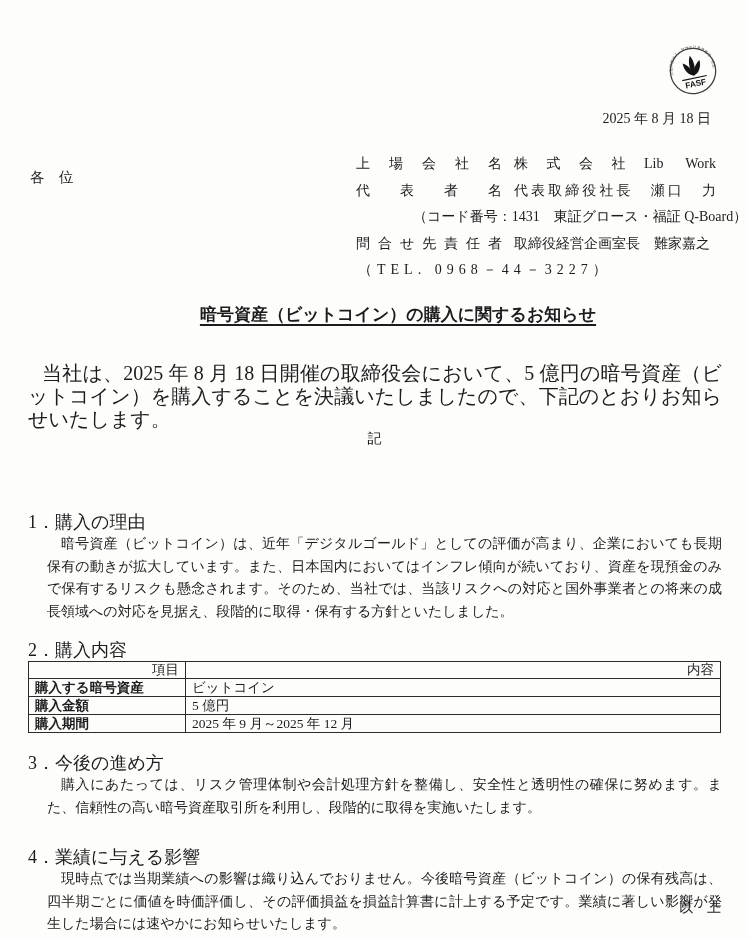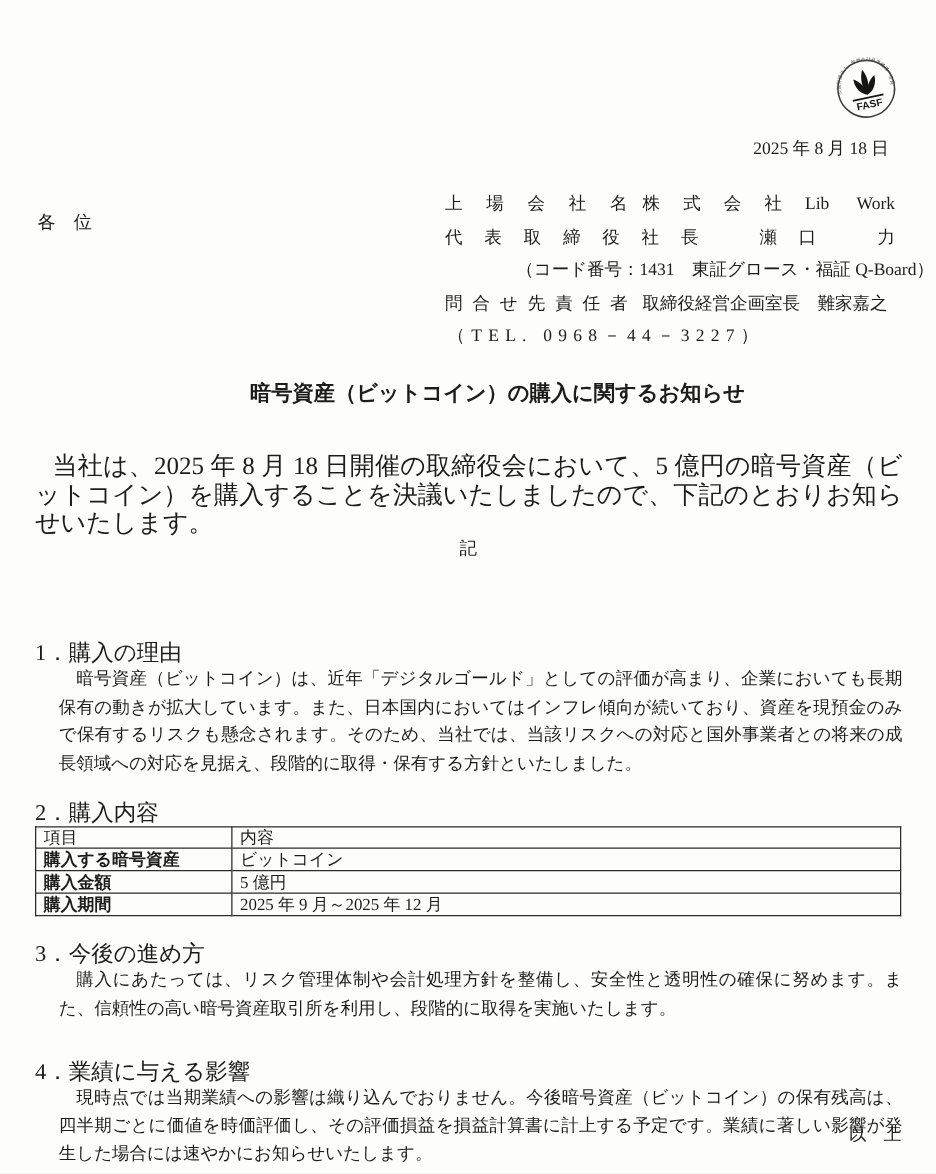--- a/index.html
+++ b/index.html
@@ -68,20 +68,21 @@
     position: absolute;
     top: 303px;
     left: 0;
     width: 100%;
     text-align: center;
     font-family: "Liberation Sans", "DejaVu Sans", sans-serif;
     font-weight: 700;
     font-size: 17px;
   }
   .doc-title span {
+    text-decoration: underline;
     text-underline-offset: 4px;
     text-decoration-thickness: 1.5px;
     margin-left: 47px;
   }
 
   
   .intro {
     position: absolute;
     top: 362px;
     left: 28px;
@@ -126,21 +127,21 @@
     font-size: 13.5px;
     margin-top: 1px;
   }
   table.purchase th, table.purchase td {
     border: 1px solid #2b2b2b;
     font-weight: 400;
     height: 18px;
     line-height: 16px;
     padding: 0 6px;
   }
-  table.purchase th { text-align: left; height: 17px; margin-left: 32px; }
+  table.purchase th { text-align: right; height: 17px; margin-left: 32px; }
   table.purchase td.item { width: 157px; font-weight: bold; }
 
   .closing {
     position: absolute;
     top: 899px;
     right: 28px;
     font-size: 14px;
   }
 </style>
 </head>
@@ -167,20 +168,21 @@
 
   <div class="date-line">2025 年 8 月 18 日</div>
   <div class="recipient">各　位</div>
 
   <div class="sender-block">
     <div class="sender-row">
       <span class="sender-label">上場会社名</span>
       <span class="sender-value fill">株式会社Lib Work</span>
     </div>
     <div class="sender-row">
+      <span class="sender-label">代表者名</span>
       <span class="sender-value fill">代表取締役社長　瀬口　力</span>
     </div>
     <div class="code-row">（コード番号：1431　東証グロース・福証 Q-Board）</div>
     <div class="sender-row">
       <span class="sender-label">問合せ先責任者</span>
       <span class="sender-value">取締役経営企画室長　難家嘉之</span>
     </div>
     <div class="tel-row">（TEL. 0968－44－3227）</div>
   </div>
 

